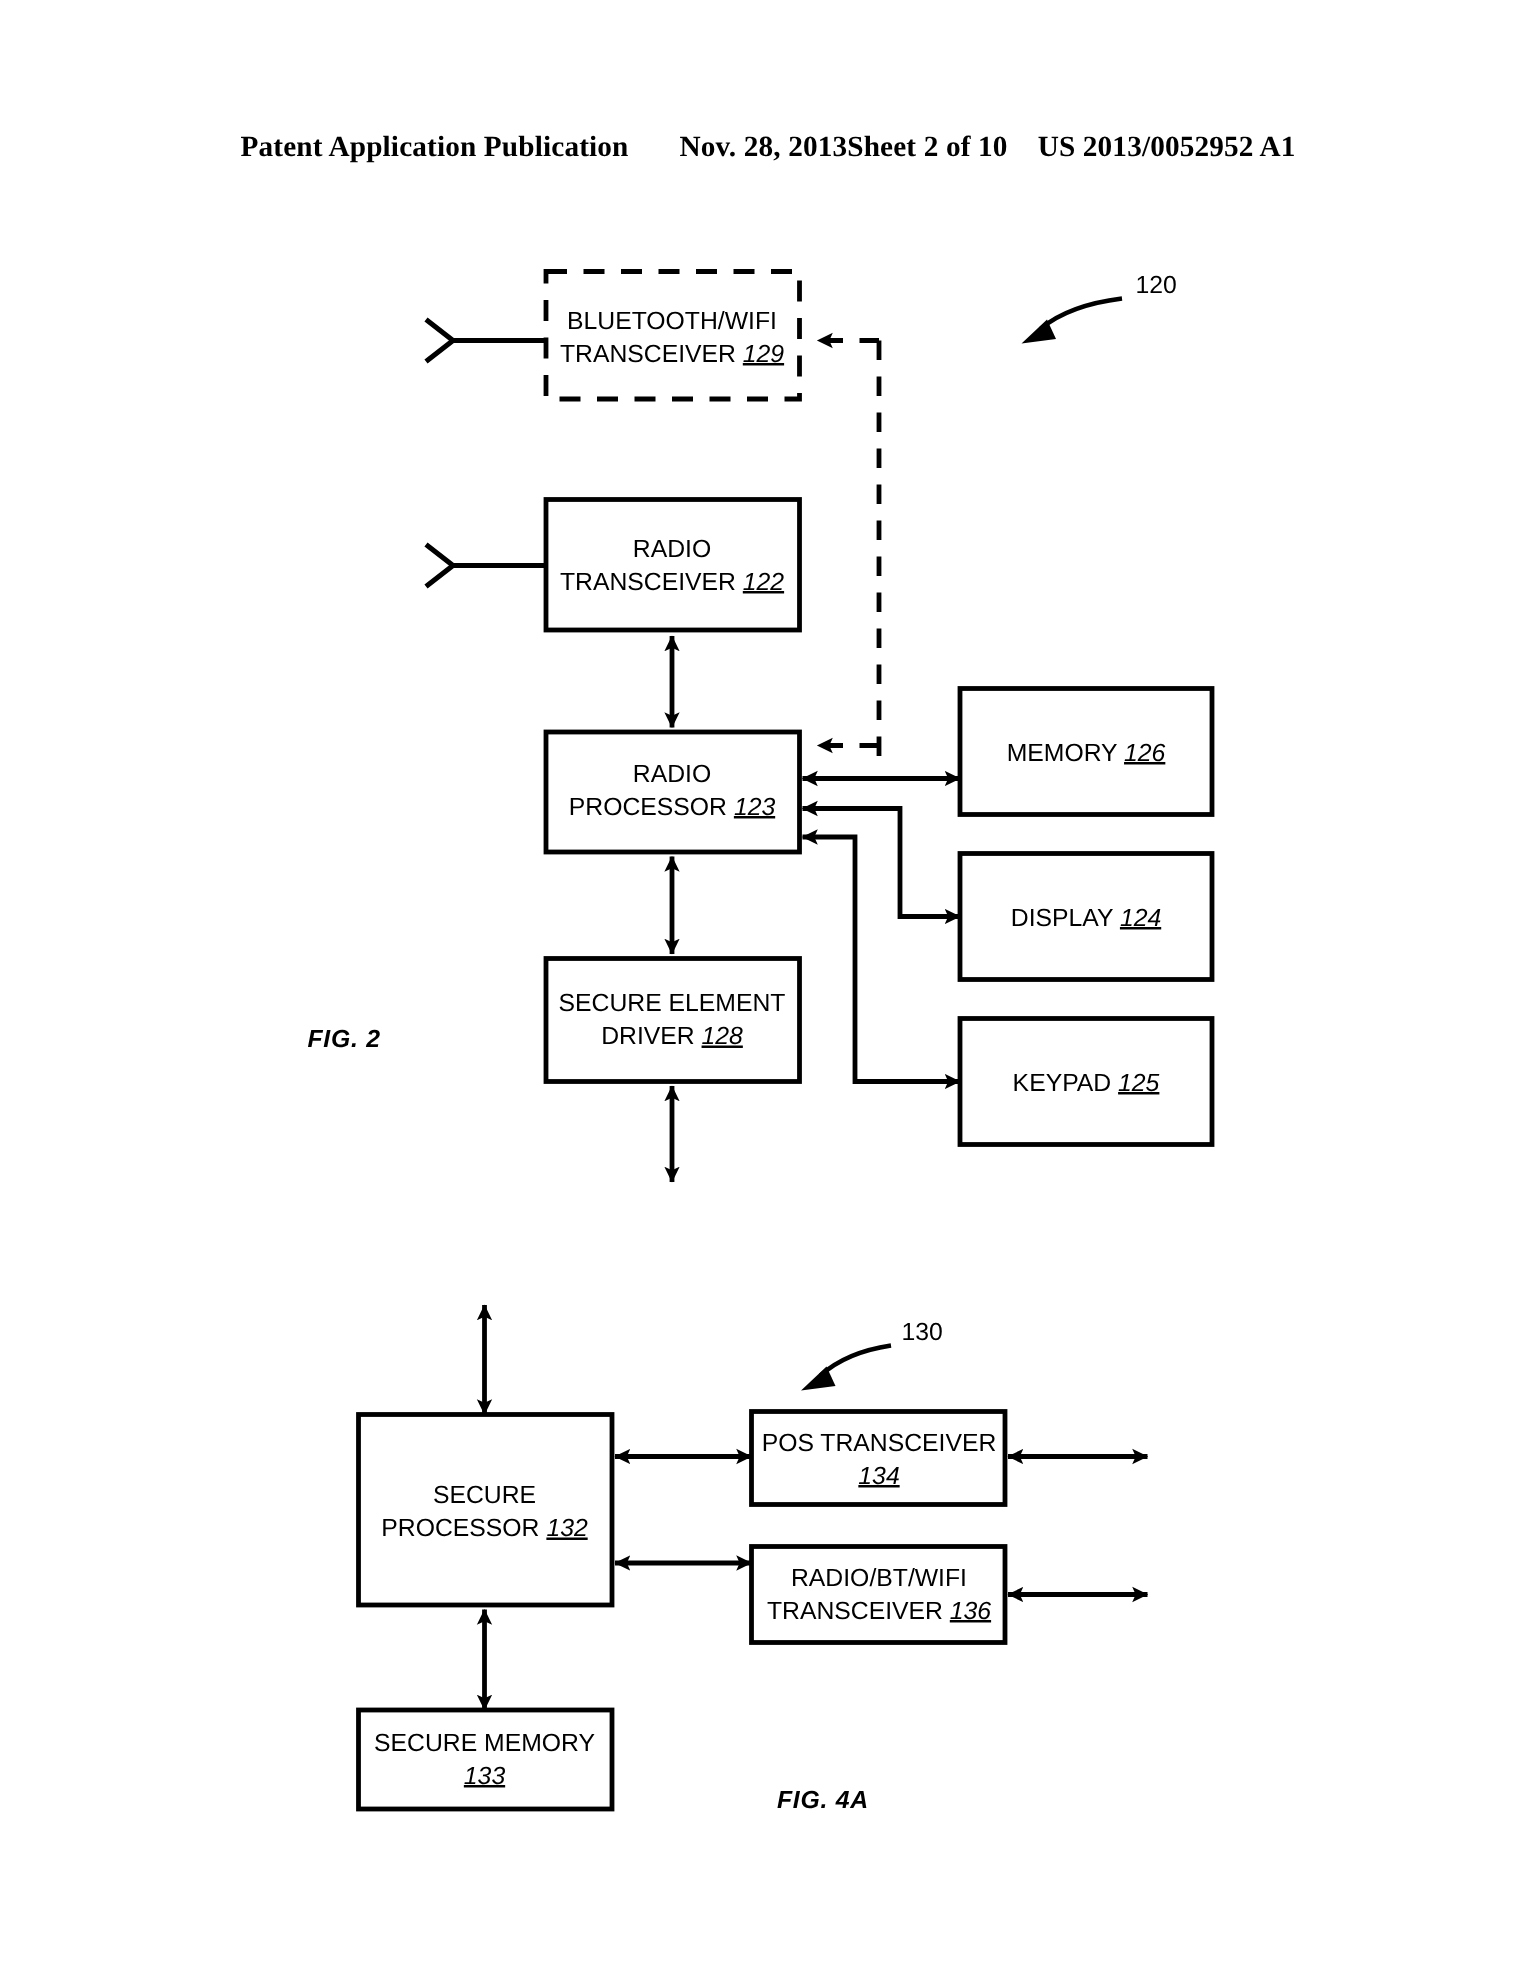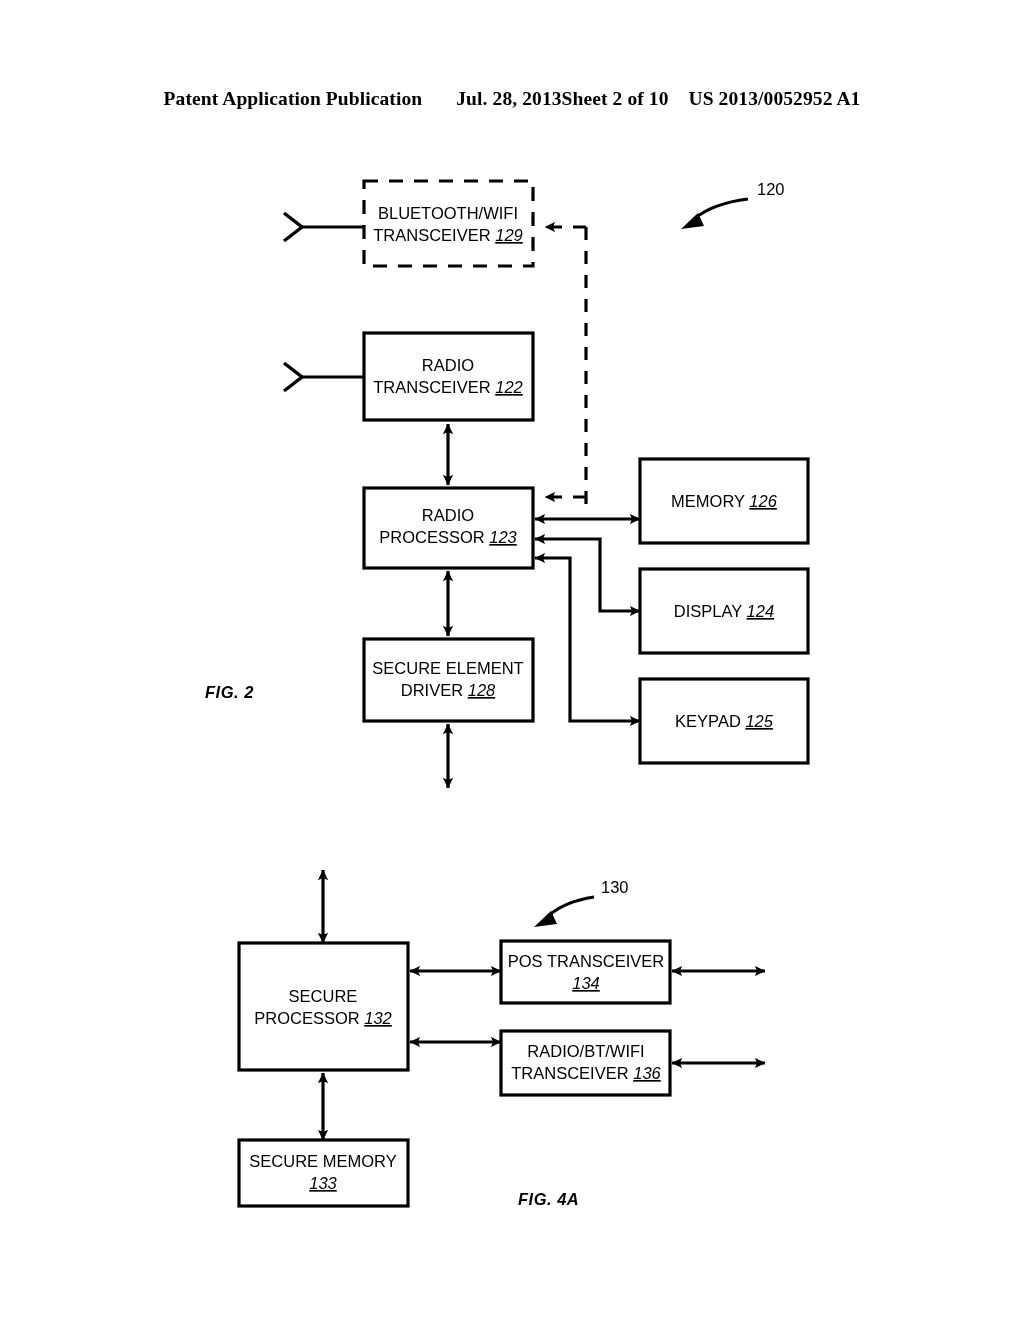--- a/index.html
+++ b/index.html
@@ -104,21 +104,21 @@
     fill: none;
   }
 </style>
 </head>
 <body>
 
 <div class="page">
 
   <div class="header">
     <span class="pub">Patent Application Publication</span>
-    <span class="date">Jul. 28, 2013</span>
+    <span class="date">Nov. 28, 2013</span>
     <span class="sheet">Sheet 2 of 10</span>
     <span class="docnum">US 2013/0052952 A1</span>
   </div>
 
   <svg class="diagram" viewBox="0 0 1024 1320">
     <defs>
       <marker id="ah" markerWidth="11" markerHeight="11" refX="10.2" refY="5.5" orient="auto" markerUnits="userSpaceOnUse">
         <path d="M0,0.4 L10.6,5.5 L0,10.6 L2.3,5.5 Z" fill="#000000"></path>
       </marker>
       <marker id="ah-start" markerWidth="11" markerHeight="11" refX="10.2" refY="5.5" orient="auto-start-reverse" markerUnits="userSpaceOnUse">

